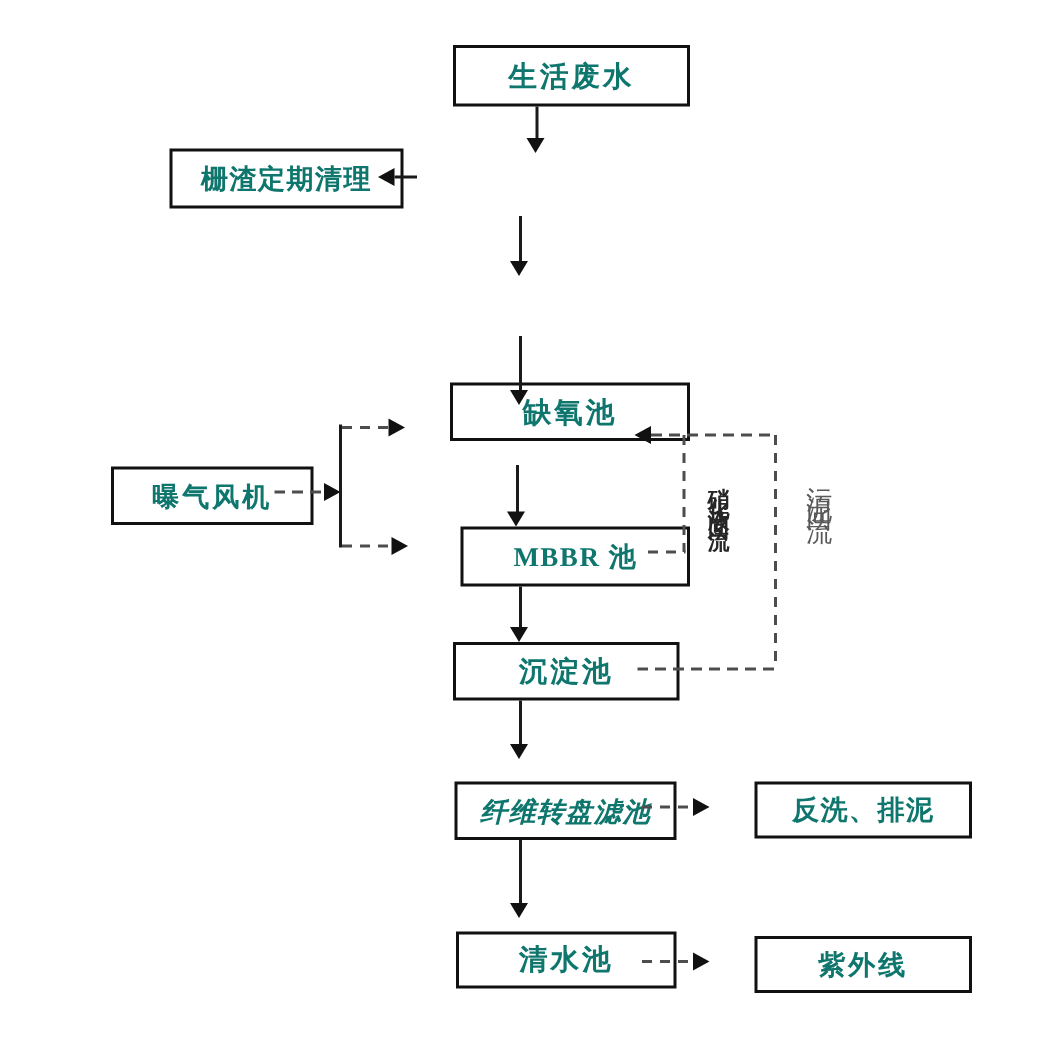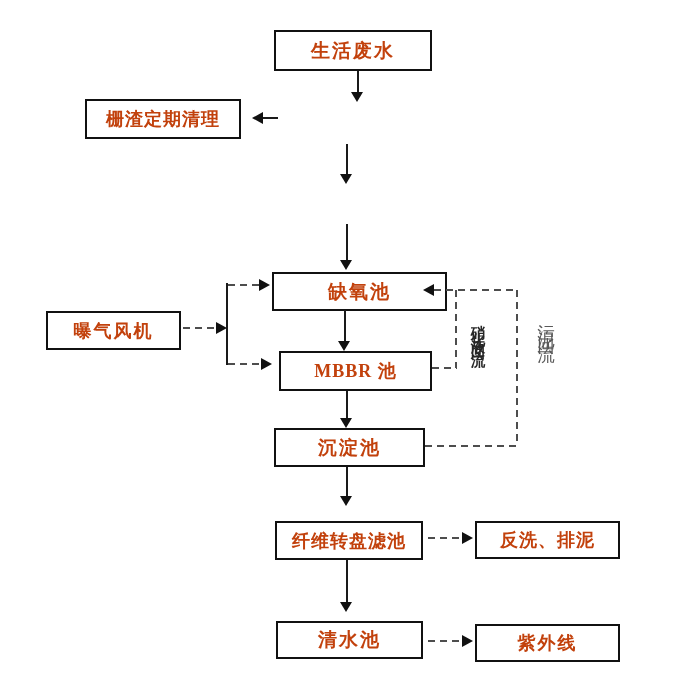--- a/index.html
+++ b/index.html
@@ -8,24 +8,25 @@
     width:700px;height:696px;
     background:#ffffff;
     font-family:"Liberation Serif","DejaVu Serif",serif;
     overflow:hidden;
   }
   .node{
     position:absolute;
     border:2px solid #111111;
     background:#ffffff;
     display:flex;align-items:center;justify-content:center;
-    font-weight:bold;color:#c2410c;
+    font-weight:bold;color:#0f766e;
     letter-spacing:2px;
     box-sizing:border-box;
     white-space:nowrap;
+    margin-left:28px;
   }
   .vline{position:absolute;width:2px;background:#1a1a1a;}
   .hline{position:absolute;height:2px;background:#1a1a1a;}
   .vline-thin{position:absolute;width:1.5px;background:#1a1a1a;}
   .dash-h{
     position:absolute;height:2px;
     background-image:repeating-linear-gradient(90deg,#4d4d4d 0,#4d4d4d 7px,transparent 7px,transparent 12px);
   }
   .dash-v{
     position:absolute;width:2px;
@@ -47,29 +48,29 @@
 <body>
 
 <div id="canvas">
 
   <div class="node" style="left:274px;top:30px;width:158px;height:41px;font-size:19px;">生活废水</div>
 
   <div class="node" style="left:85px;top:99px;width:156px;height:40px;font-size:18px;letter-spacing:1px;">栅渣定期清理</div>
 
 
 
-  <div class="node" style="left:272px;top:272px;width:175px;height:39px;font-size:19px;text-align:center;">缺氧池</div>
+  <div class="node" style="left:272px;top:255px;width:160px;height:39px;font-size:19px;text-align:center;">缺氧池</div>
 
   <div class="node" style="left:46px;top:311px;width:135px;height:39px;font-size:18px;">曝气风机</div>
 
   <div class="node" style="left:279px;top:351px;width:153px;height:40px;font-size:18px;letter-spacing:1px;">MBBR 池</div>
 
   <div class="node" style="left:274px;top:428px;width:151px;height:39px;font-size:19px;">沉淀池</div>
 
-  <div class="node" style="left:275px;top:521px;width:148px;height:39px;font-size:18px;letter-spacing:1px;">纤维转盘滤池</div>
+  <div class="node" style="left:275px;top:521px;width:148px;height:39px;font-size:18px;letter-spacing:1px;font-style:italic;">纤维转盘滤池</div>
 
   <div class="node" style="left:475px;top:521px;width:145px;height:38px;font-size:18px;letter-spacing:1px;">反洗、排泥</div>
 
   <div class="node" style="left:276px;top:621px;width:147px;height:38px;font-size:19px;">清水池</div>
 
   <div class="node" style="left:475px;top:624px;width:145px;height:38px;font-size:18px;">紫外线</div>
 
   <div class="vline" style="left:357px;top:71px;height:23px;"></div>
   <div class="ah ah-down" style="left:351px;top:92px;"></div>
 

